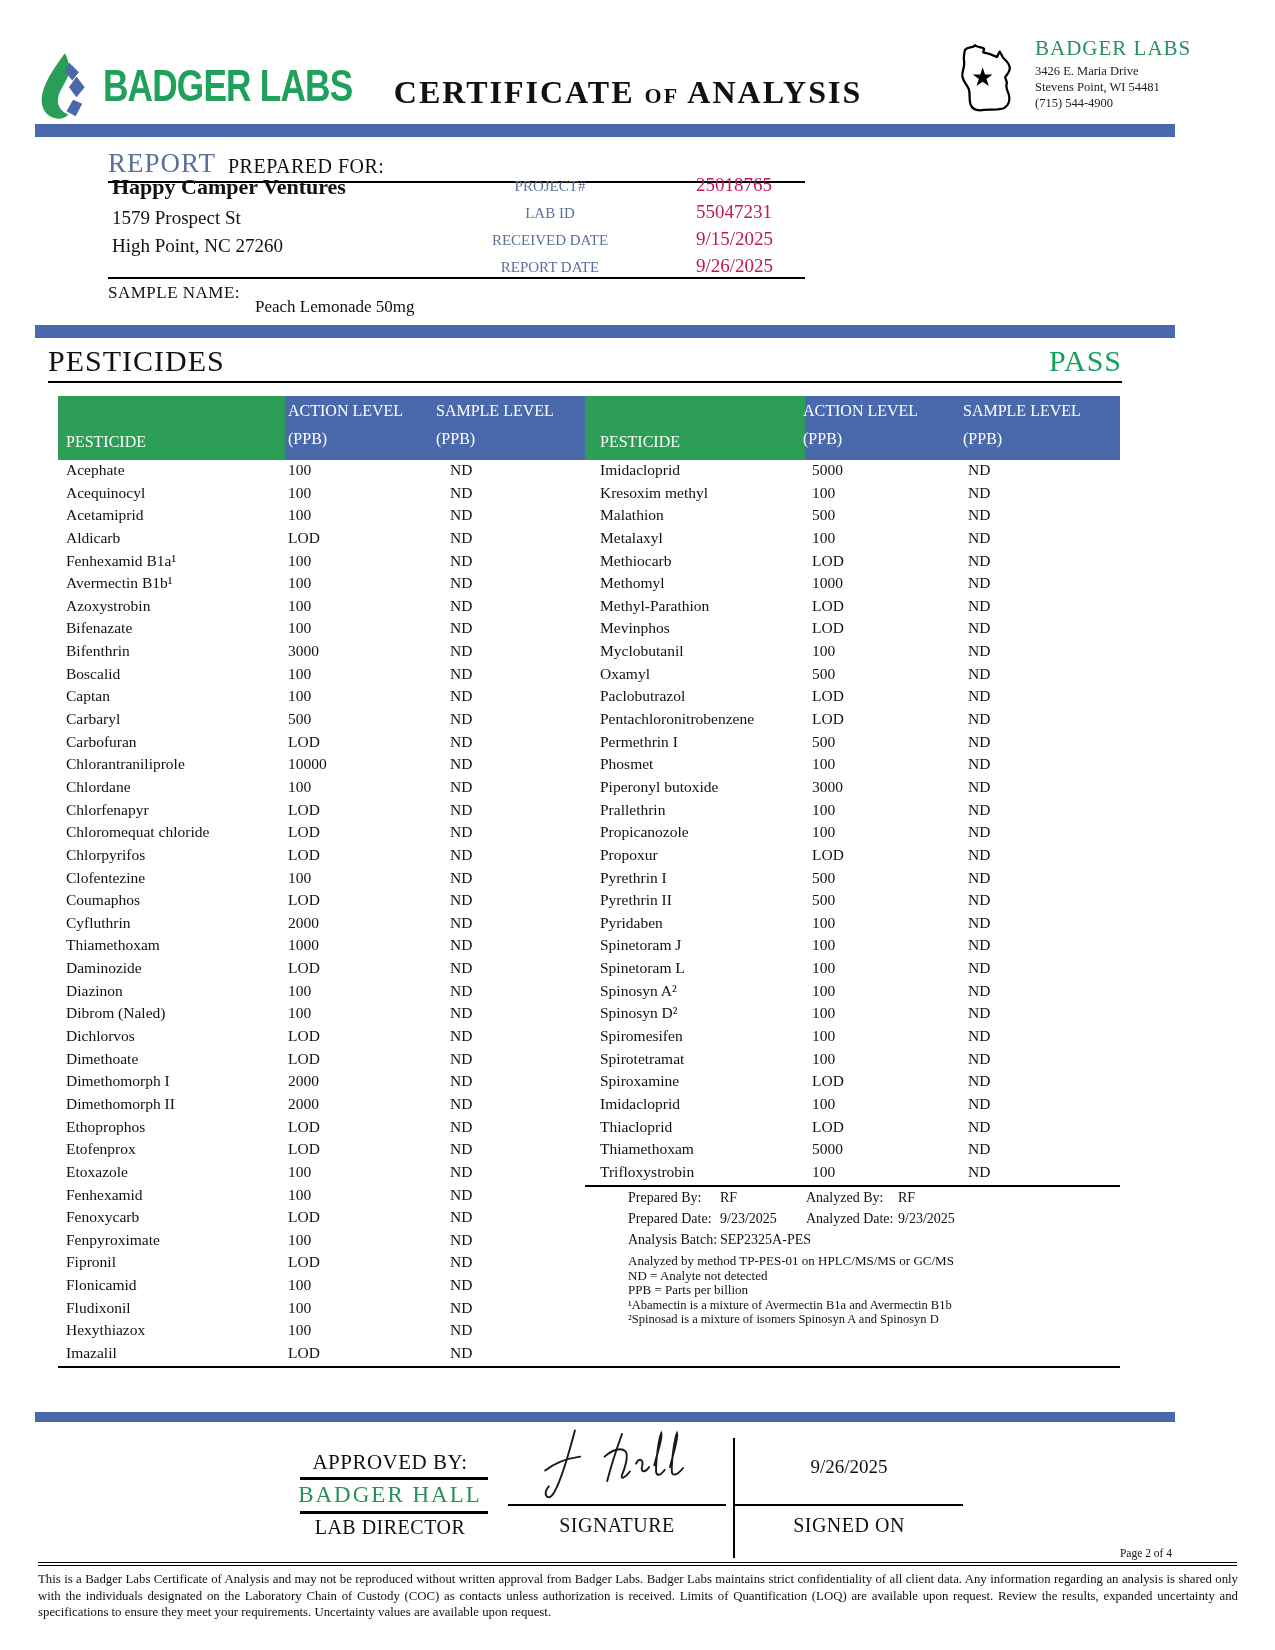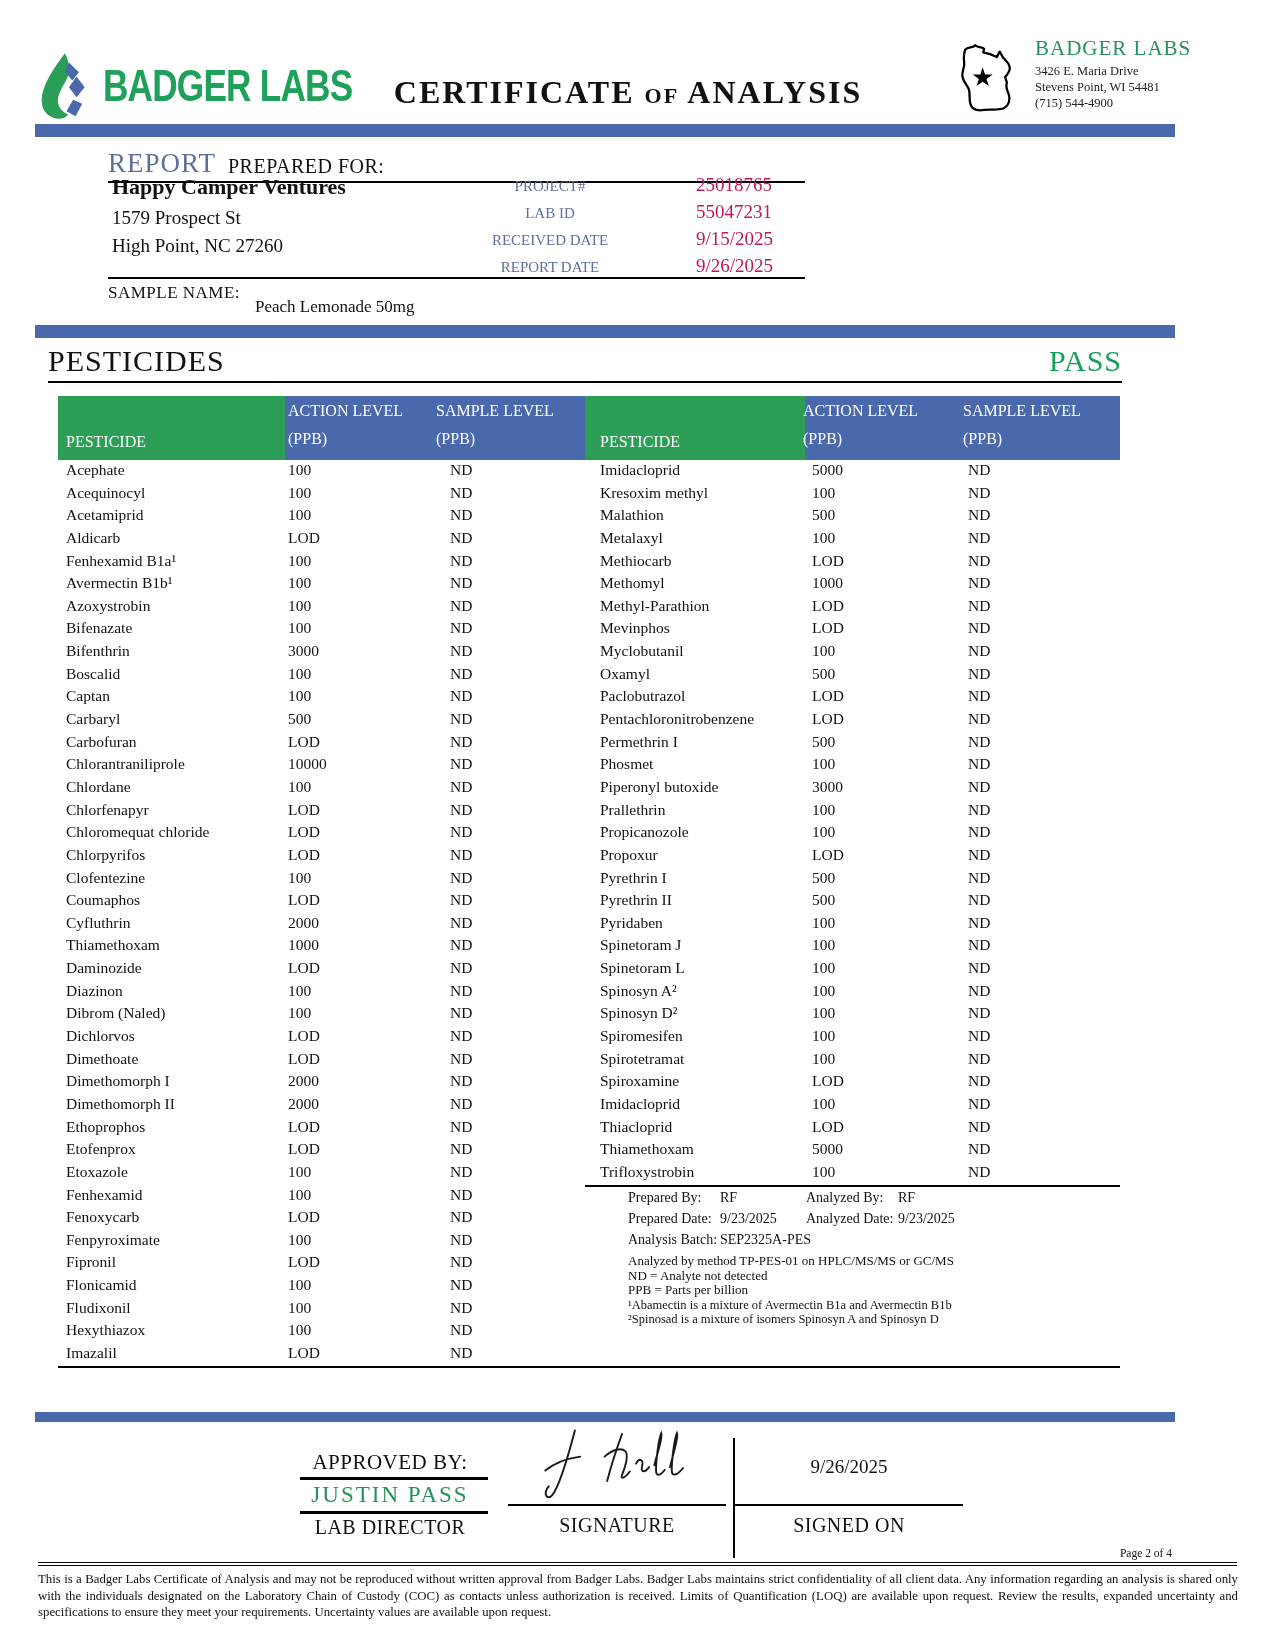--- a/index.html
+++ b/index.html
@@ -541,21 +541,21 @@
       <div class="note">PPB = Parts per billion</div>
       <div class="note small">¹Abamectin is a mixture of Avermectin B1a and Avermectin B1b</div>
       <div class="note small">²Spinosad is a mixture of isomers Spinosyn A and Spinosyn D</div>
     </div>
   </div>
 
   <div class="bluebar" style="top:1412px; height:10px;"></div>
 
   <div class="abs app-by">APPROVED BY:</div>
   <div class="thick" style="left:300px; top:1477px; width:188px;"></div>
-  <div class="abs app-name">JUSTIN PASS</div>
+  <div class="abs app-name">BADGER HALL</div>
   <div class="thick" style="left:300px; top:1511px; width:188px;"></div>
   <div class="abs app-title">LAB DIRECTOR</div>
 
   <svg class="abs" style="left:538px; top:1420px;" width="175" height="82" viewBox="0 0 200 94">
     <g fill="none" stroke="#1a1a1a" stroke-width="2.2" stroke-linecap="round">
       <path d="M42,12 C36,34 26,74 16,86 C10,93 5,84 12,76"></path>
       <path d="M8,58 C20,48 34,44 48,42"></path>
       <path d="M96,16 C88,38 82,58 79,70"></path>
       <path d="M76,42 C85,34 95,31 100,36 C104,41 99,56 96,63 C94,69 100,66 105,59"></path>
       <path d="M112,50 C116,43 121,45 119,53 C117,60 122,61 127,54"></path>

